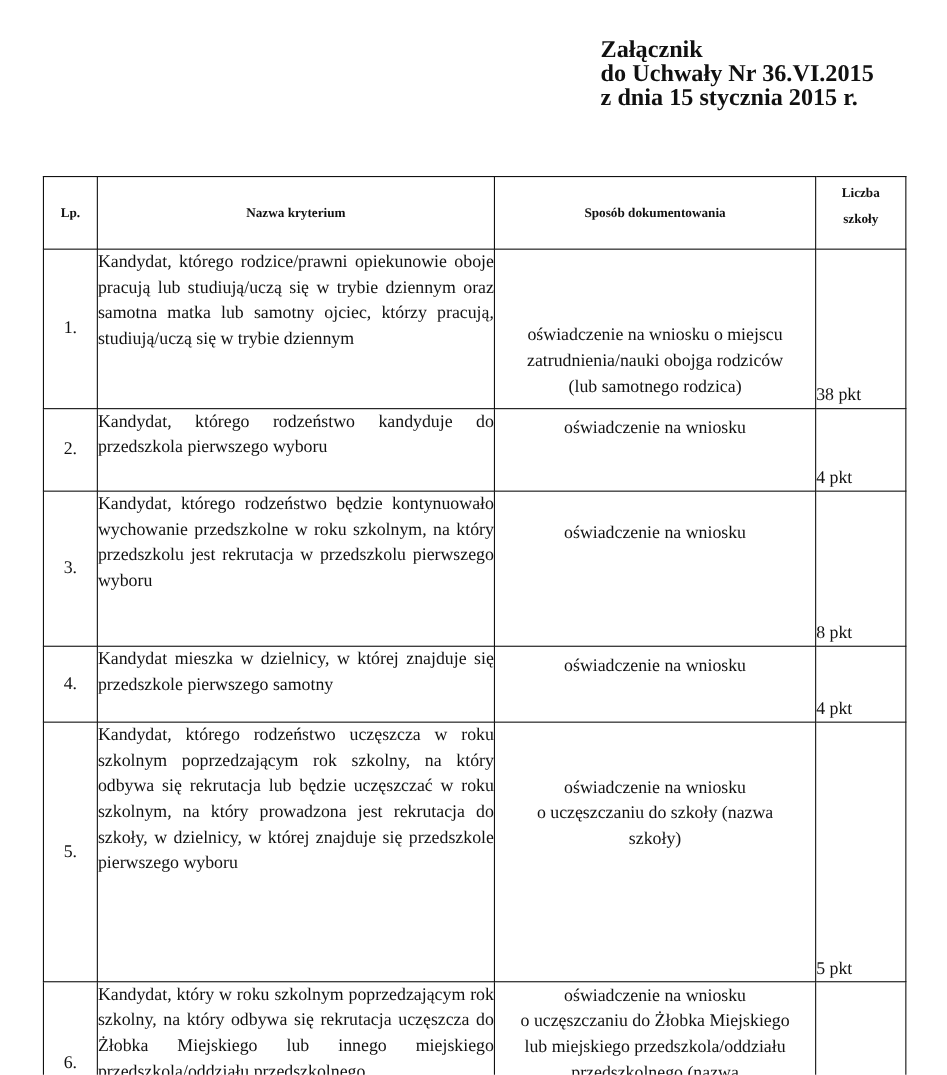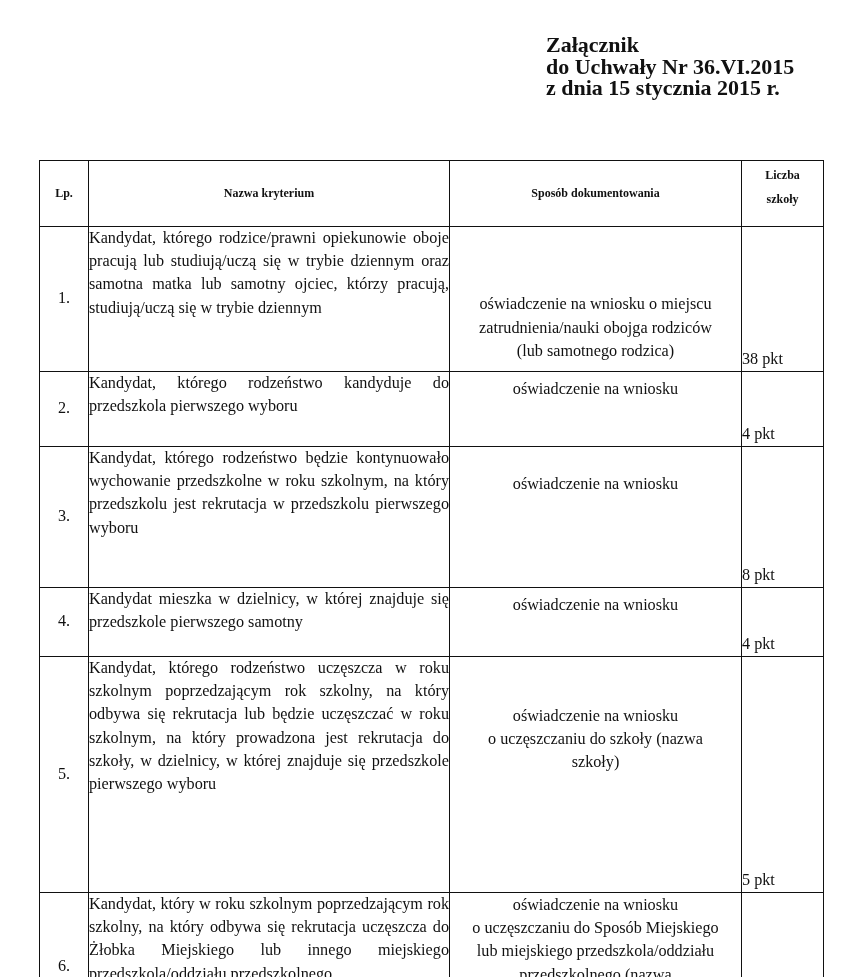--- a/index.html
+++ b/index.html
@@ -176,21 +176,21 @@
       </td>
       <td class="pts">5 pkt</td>
     </tr>
     <tr class="r6">
       <td class="lp">6.</td>
       <td class="name">
           <div class="inner">Kandydat, który w roku szkolnym poprzedzającym rok szkolny, na który odbywa się rekrutacja uczęszcza do Żłobka Miejskiego lub innego miejskiego przedszkola/oddziału przedszkolnego</div>
         </td>
       <td class="doc">
         <span class="line">oświadczenie na wniosku</span>
-        <span class="line">o uczęszczaniu do Sposób Miejskiego</span>
+        <span class="line">o uczęszczaniu do Żłobka Miejskiego</span>
         <span class="line">lub miejskiego przedszkola/oddziału</span>
         <span class="line">przedszkolnego (nazwa</span>
 
       </td>
       <td class="pts">1 pkt</td>
     </tr>
   </tbody>
 </table>
 
 </body></html>

